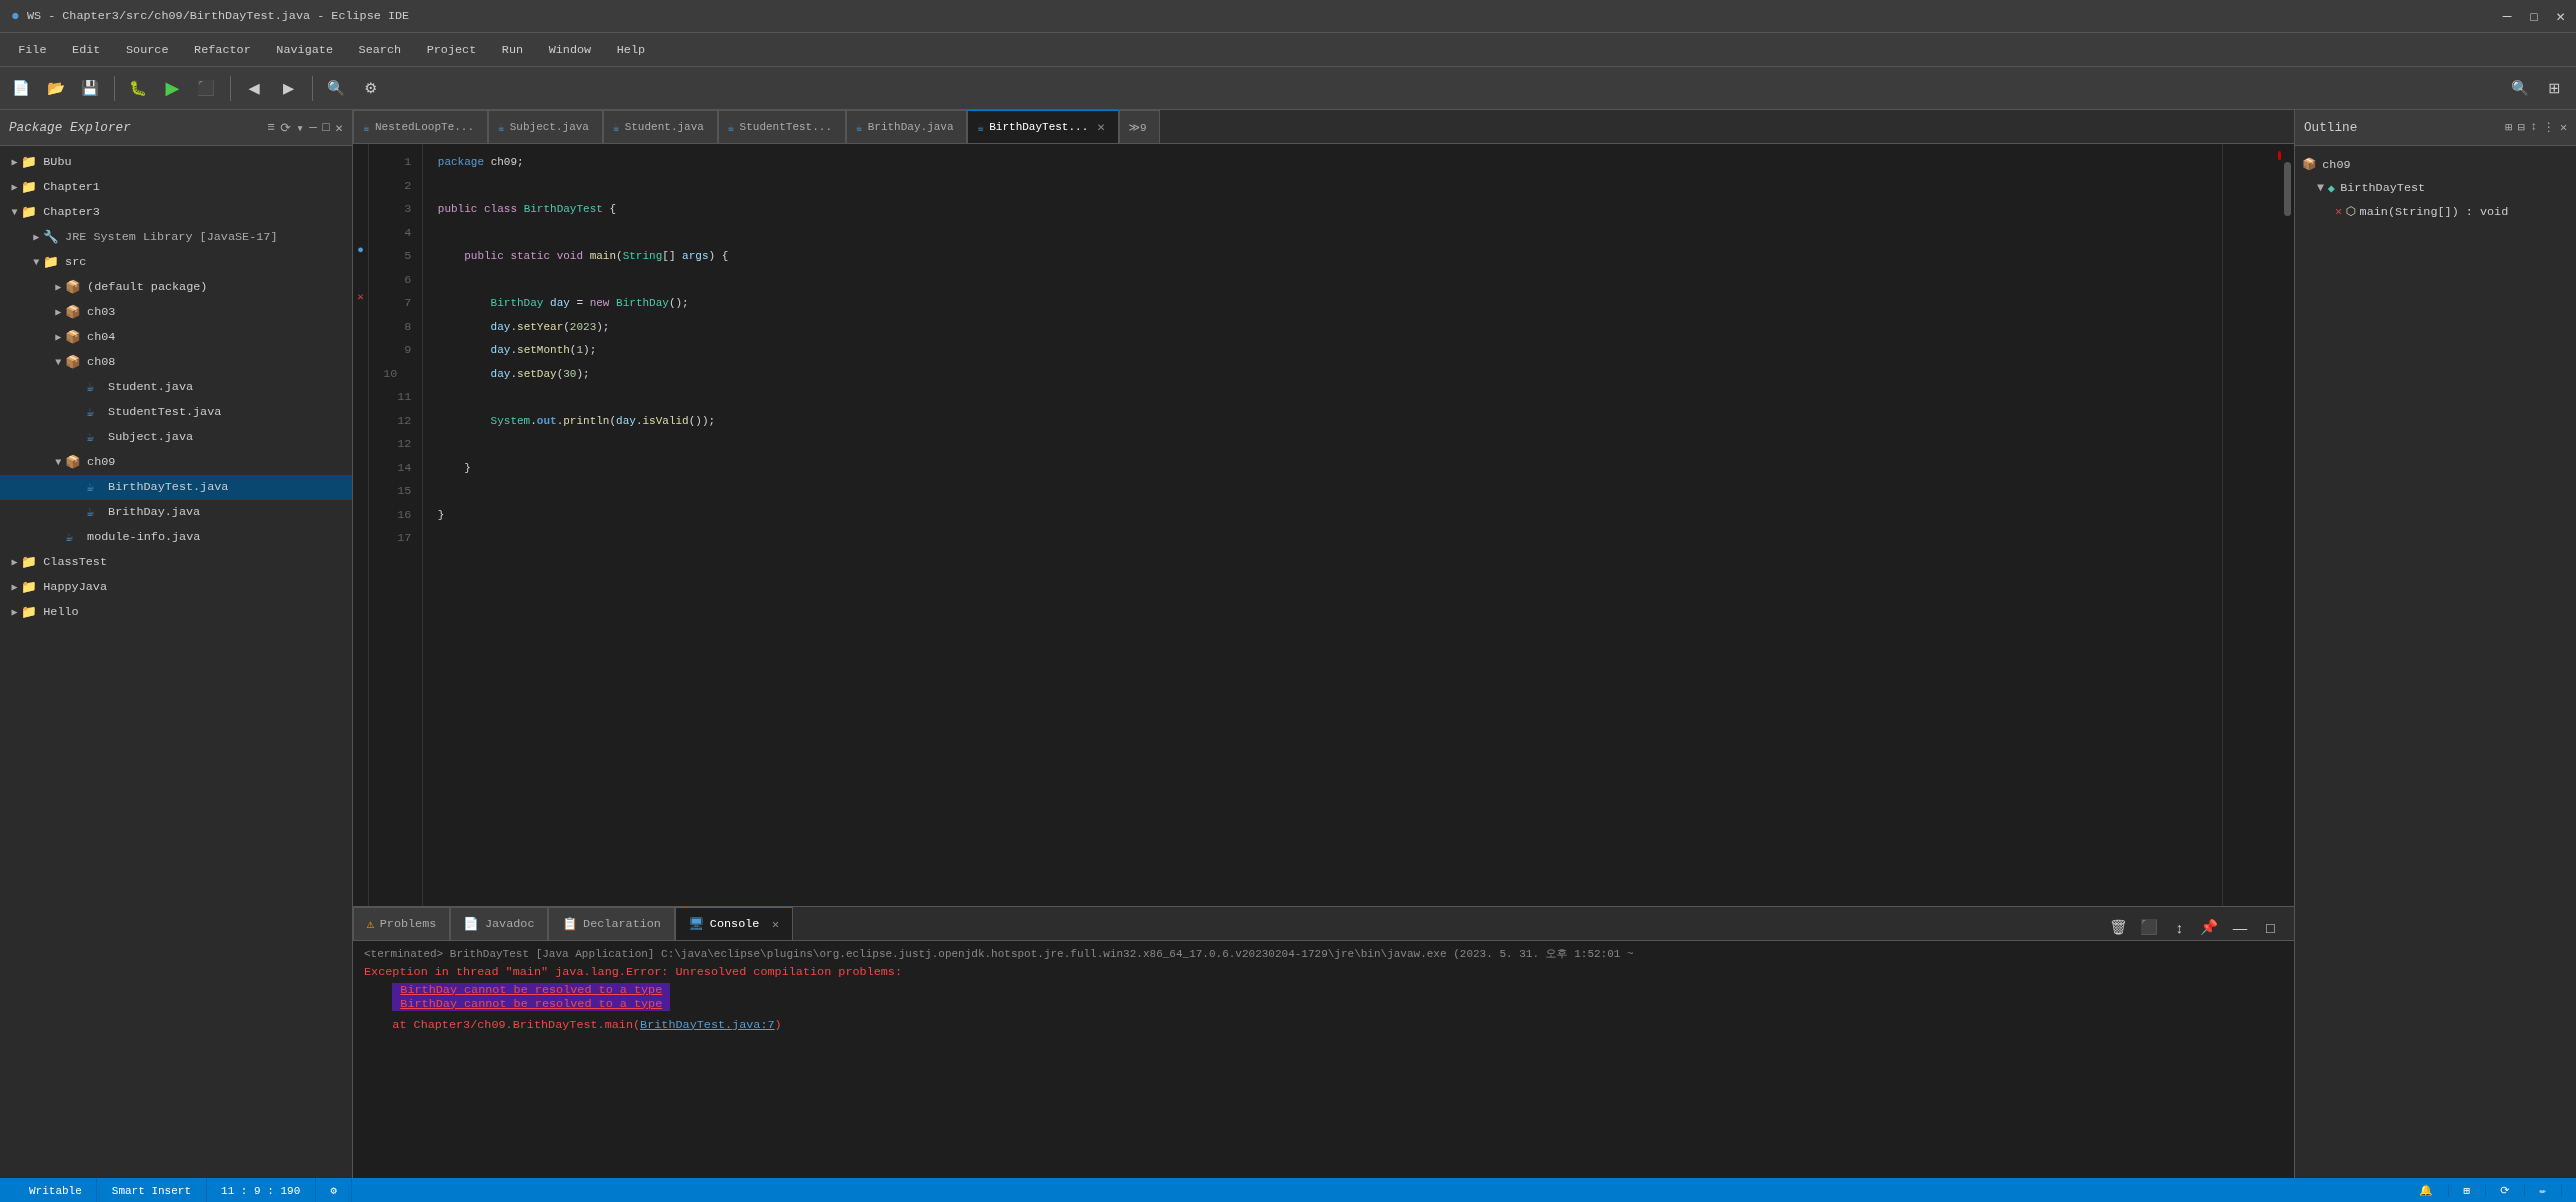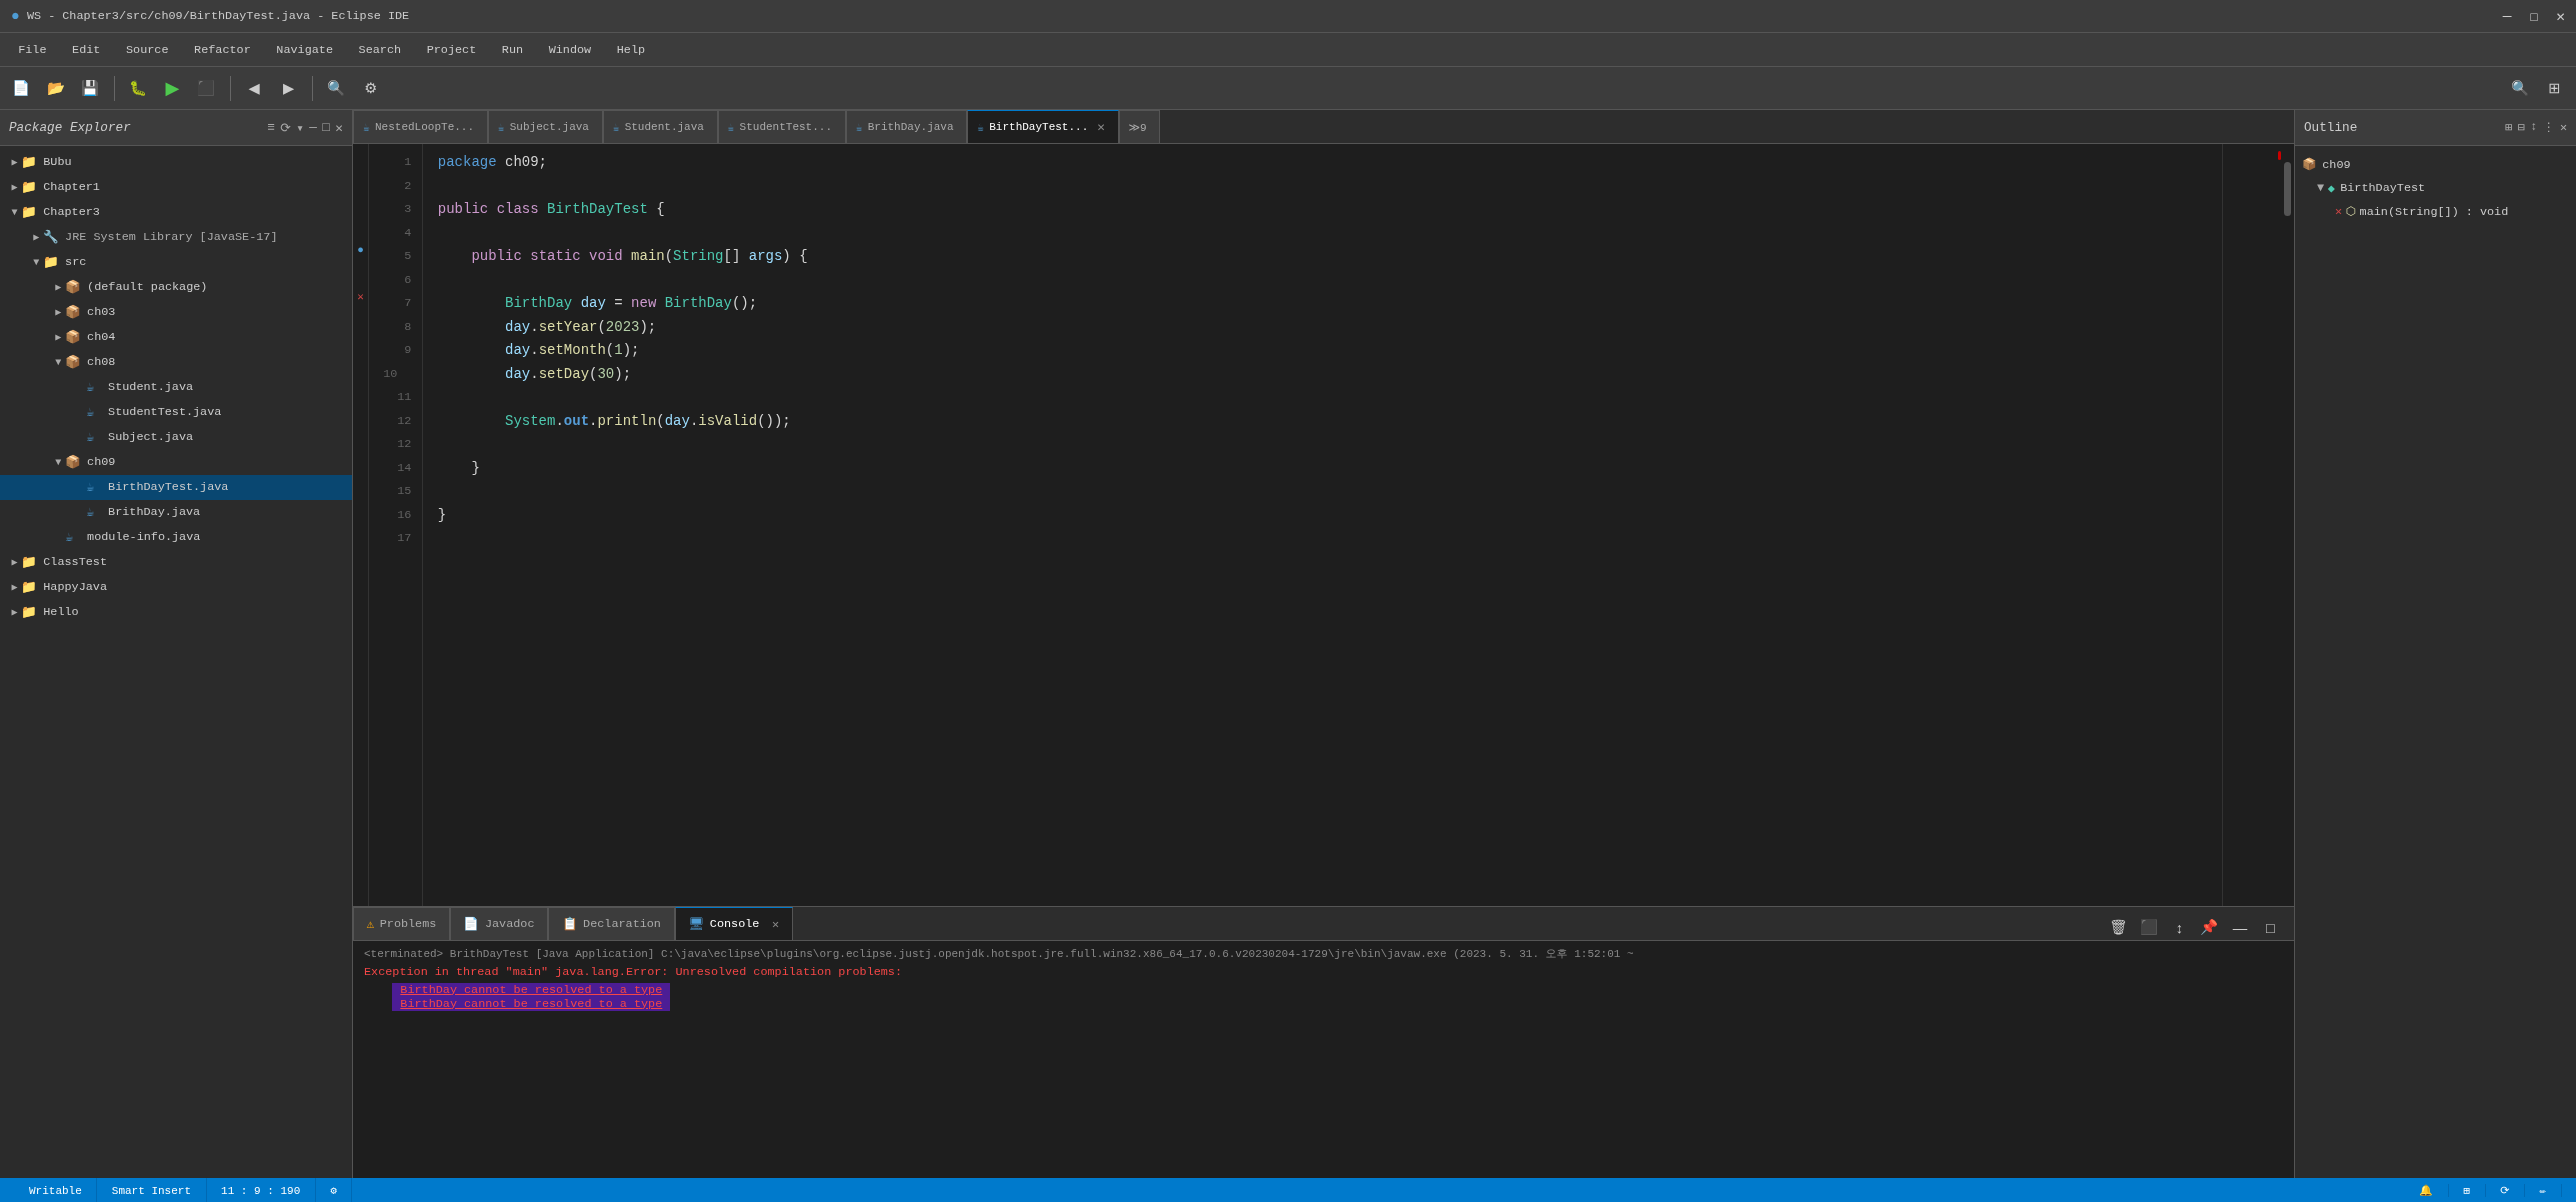--- a/index.html
+++ b/index.html
@@ -166,21 +166,21 @@
       padding-right: 11px;
       border-right: 0.9px solid #333;
       flex-shrink: 0;
       user-select: none;
     }
     #code-content {
       flex: 1;
       padding: 7.2px 14.5px;
       overflow: auto;
       font-family: 'Consolas', 'Courier New', monospace;
-      font-size: 14px;
+      font-size: 11px;
       line-height: 23.5px;
       color: #d4d4d4;
     }
     .code-line { display: flex; align-items: center; min-height: 23.5px; }
     
     .kw { color: #cc99cd; } 
     .kw2 { color: #569cd6; } 
     .type { color: #4ec9b0; }
     .num { color: #b5cea8; }
     .method { color: #dcdcaa; }
@@ -653,20 +653,23 @@
         <div class="console-terminated">&lt;terminated&gt; BrithDayTest [Java Application] C:\java\eclipse\plugins\org.eclipse.justj.openjdk.hotspot.jre.full.win32.x86_64_17.0.6.v20230204-1729\jre\bin\javaw.exe (2023. 5. 31. 오후 1:52:01 ~</div>
         <div class="console-error">Exception in thread "main" java.lang.Error: Unresolved compilation problems:</div>
         <div style="margin-top:3.6px;">
           <div>
             &nbsp;&nbsp;&nbsp;&nbsp;<span class="console-error-highlight">BirthDay cannot be resolved to a type</span>
           </div>
           <div>
             &nbsp;&nbsp;&nbsp;&nbsp;<span class="console-error-highlight">BirthDay cannot be resolved to a type</span>
           </div>
         </div>
+        <div style="margin-top:7.2px;">
+          <span class="console-error">&nbsp;&nbsp;&nbsp;&nbsp;at Chapter3/ch09.BrithDayTest.main(</span><span class="console-link">BrithDayTest.java:7</span><span class="console-error">)</span>
+        </div>
       </div>
     </div>
   </div>
 
   <div id="outline-panel">
     <div id="outline-header">
       <span style="flex:1;font-size:12.7px;color:#cccccc;">Outline</span>
       <div style="display:flex;gap:5.4px;">
         <span style="color:#aaa;cursor:pointer;font-size:11.8px;">⊞</span>
         <span style="color:#aaa;cursor:pointer;font-size:11.8px;">⊟</span>

